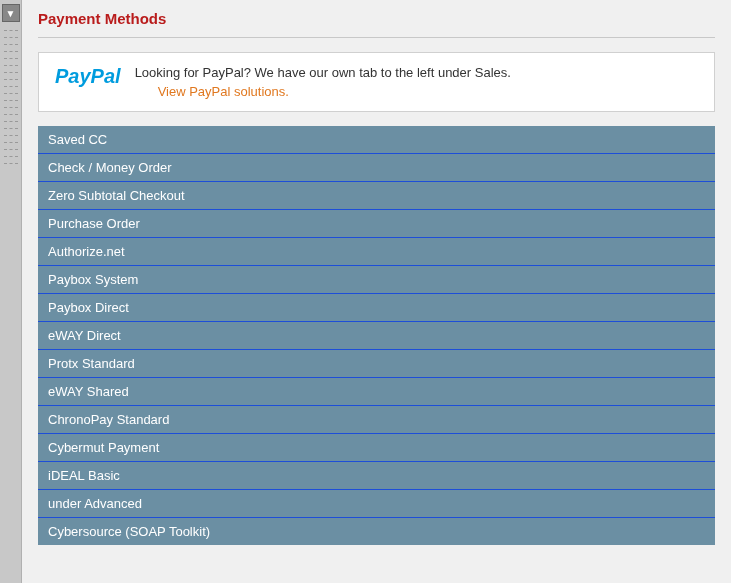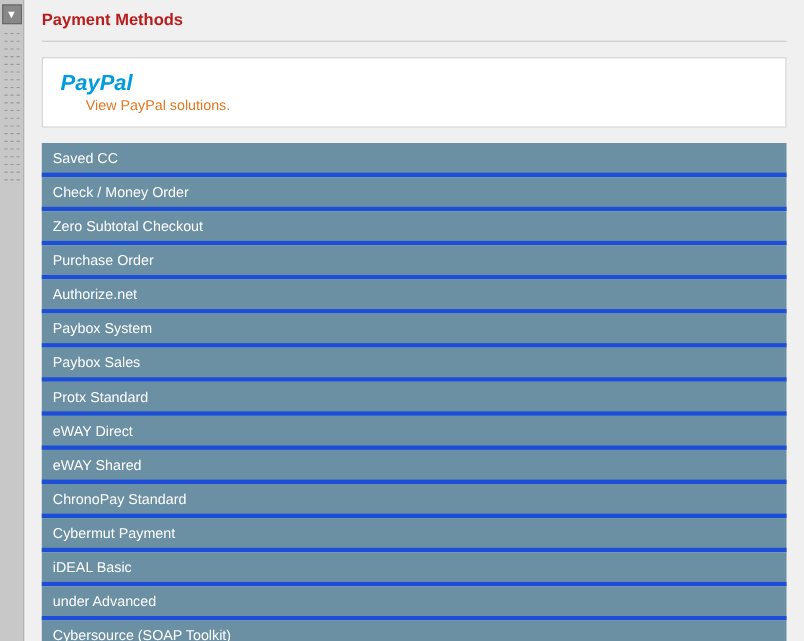--- a/index.html
+++ b/index.html
@@ -76,22 +76,21 @@
       margin-bottom: 14px;
     }
 
     .paypal-banner {
       background: #fff;
       border: 1px solid #d0d0d0;
       padding: 12px 16px;
       margin-bottom: 14px;
       display: flex;
       align-items: flex-start;
-      gap: 0;
-      flex-direction: column;
+      gap: 14px;
     }
 
     .paypal-logo {
       font-size: 20px;
       font-weight: bold;
       font-style: italic;
       color: #003087;
       font-family: Arial, sans-serif;
       white-space: nowrap;
       flex-shrink: 0;
@@ -123,21 +122,21 @@
     .payment-list {
       display: flex;
       flex-direction: column;
       gap: 0;
     }
 
     .payment-item {
       background: #6b8fa3;
       color: #fff;
       padding: 6px 10px;
-      border-bottom: 4px solid #1d4ed8;
+      border-bottom: 1px solid #1d4ed8;
       font-size: 13px;
       cursor: pointer;
     }
 
     .payment-item:last-child {
       border-bottom: none;
     }
   </style>
 </head>
 <body>
@@ -171,34 +170,35 @@
 
   <div class="main-content">
     <div class="page-title">Payment Methods</div>
     <div class="title-divider"></div>
 
     <div class="paypal-banner">
       <div class="paypal-logo">
         <span>Pay</span><span style="color:#009cde;">Pal</span>
       </div>
       <div class="paypal-text">
+        <span class="paypal-description">Looking for PayPal? We have our own tab to the left under Sales.</span>
         <a class="paypal-link">View PayPal solutions.</a>
       </div>
     </div>
 
     <div class="payment-list" id="payment-list">
     <div class="payment-item">Saved CC</div>
         <div class="payment-item">Check / Money Order</div>
         <div class="payment-item">Zero Subtotal Checkout</div>
         <div class="payment-item">Purchase Order</div>
         <div class="payment-item">Authorize.net</div>
         <div class="payment-item">Paybox System</div>
-        <div class="payment-item">Paybox Sales</div>
+        <div class="payment-item">Paybox Direct</div>
+        <div class="payment-item">eWAY Direct</div>
         <div class="payment-item">Protx Standard</div>
-        <div class="payment-item">eWAY Direct</div>
         <div class="payment-item">eWAY Shared</div>
         <div class="payment-item">ChronoPay Standard</div>
         <div class="payment-item">Cybermut Payment</div>
         <div class="payment-item">iDEAL Basic</div>
         <div class="payment-item">under Advanced</div>
         <div class="payment-item">Cybersource (SOAP Toolkit)</div>
       </div>
   </div>
 </div>
 

